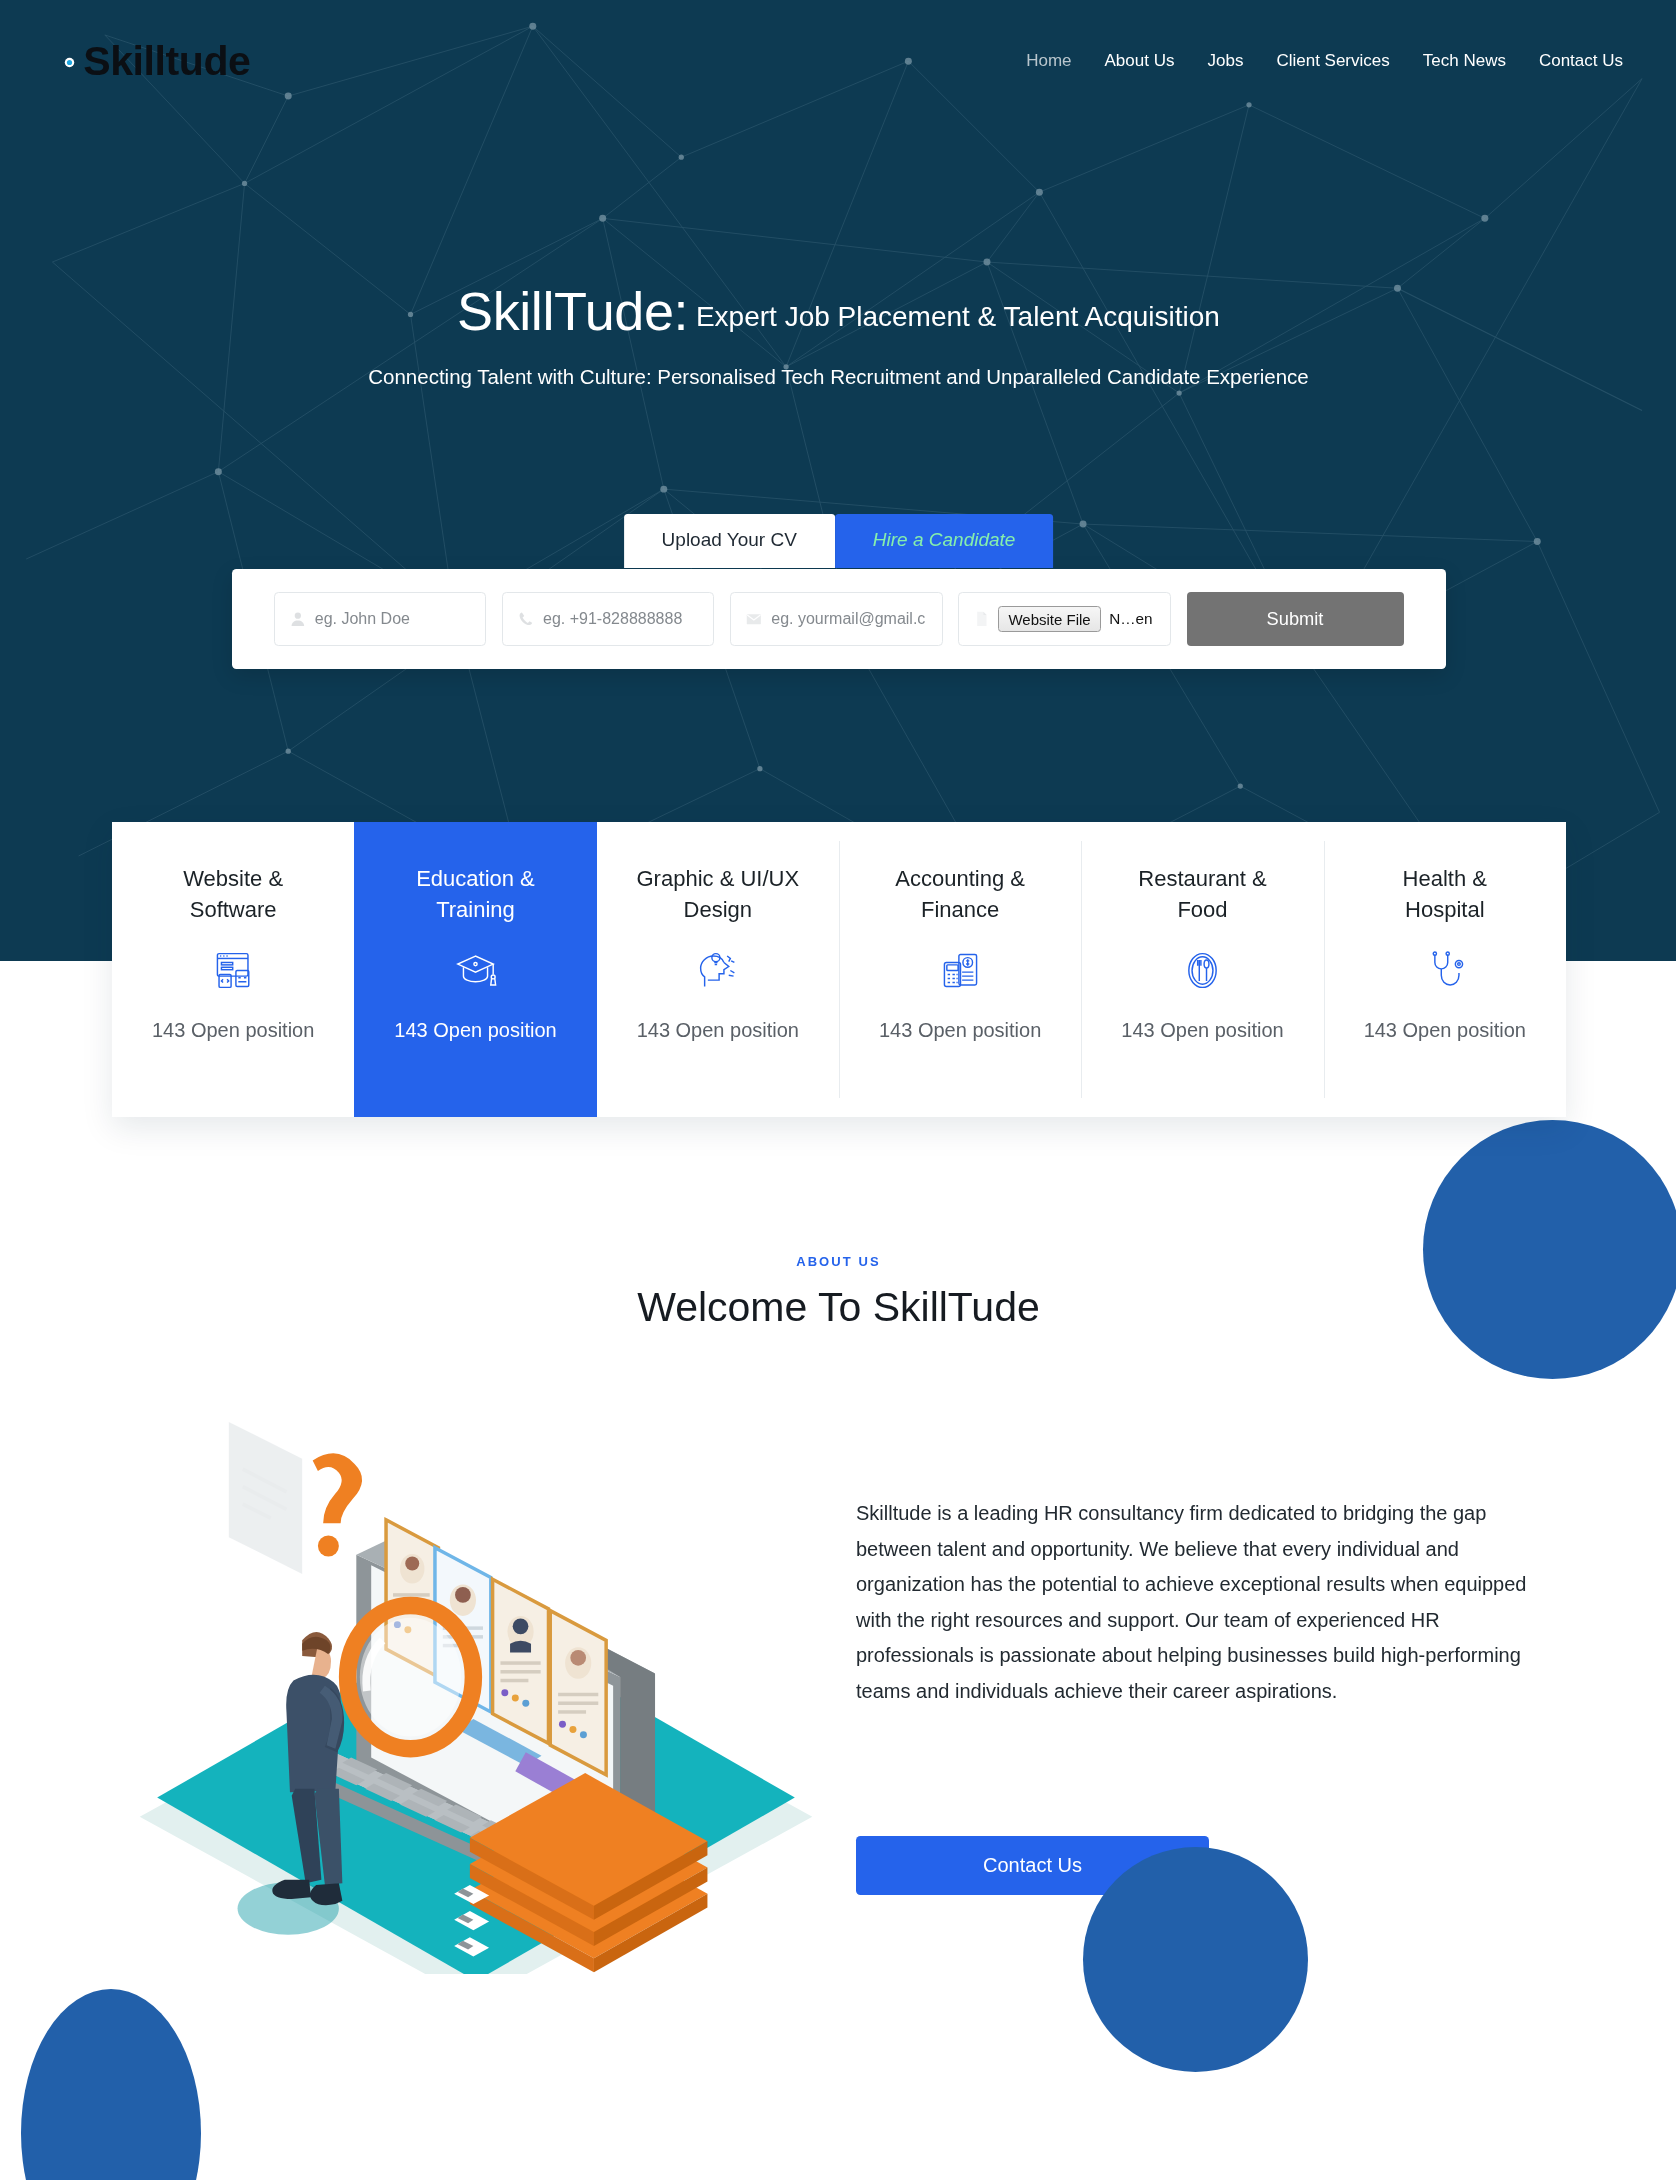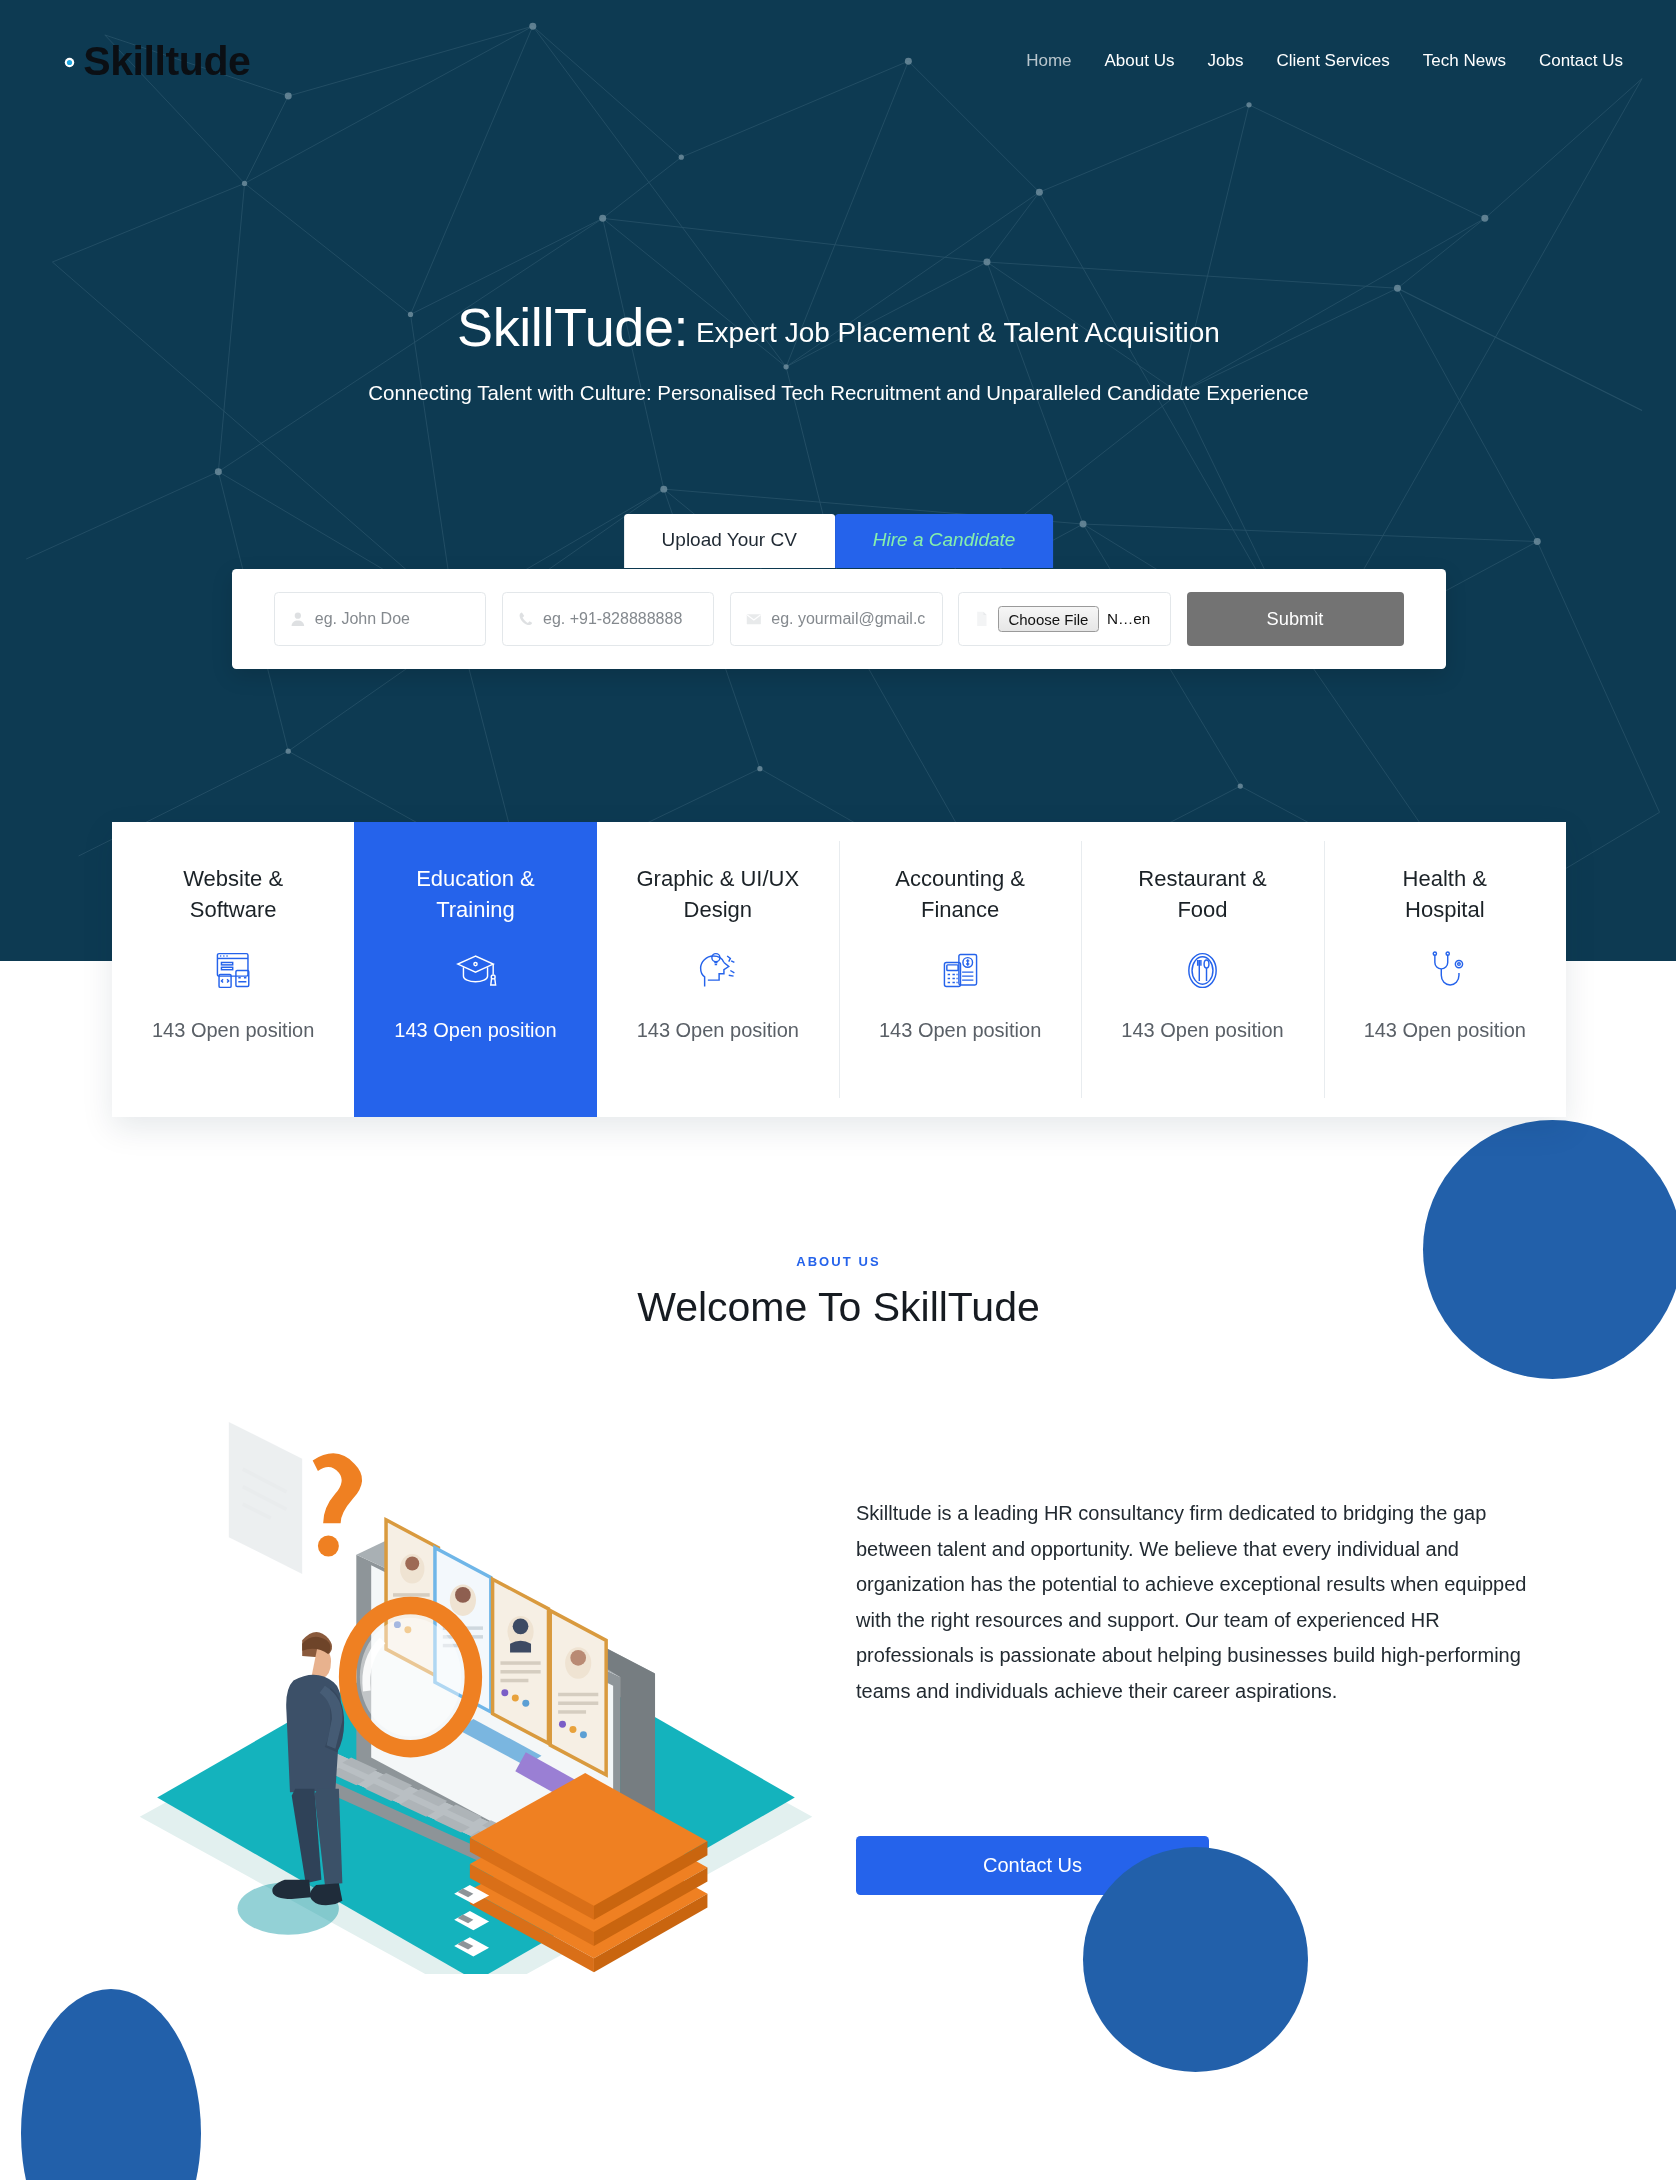--- a/index.html
+++ b/index.html
@@ -46,21 +46,21 @@
   .nav a {
     color: #ffffff;
     font-size: 17px;
     text-decoration: none;
     white-space: nowrap;
   }
   .nav a.is-active { color: #b9c6cd; }
 
   .hero-inner {
     position: absolute;
-    left: 0; top: 16px; width: 1677px;
+    left: 0; top: 0; width: 1677px;
     text-align: center;
     z-index: 5;
   }
   .hero-title {
     margin-top: 284px;
     color: #ffffff;
     line-height: 1;
     white-space: nowrap;
   }
   .hero-title .big {
@@ -382,21 +382,21 @@
     <input type="text" placeholder="eg. yourmail@gmail.c" style="">
   </label>
 
   <div class="field filefield">
     <span class="ico">
       <svg viewBox="0 0 20 20" width="15.7" height="15.7">
           <path d="M4 1h8l4 4v14H4z" fill="#dcdfe2"></path>
           <path d="M12 1l4 4h-4z" fill="#b9bfc4"></path>
         </svg>
     </span>
-    <button type="button" class="choose-btn">Choose File</button>
+    <button type="button" class="choose-btn">Website File</button>
     <span class="file-name">N…en</span>
   </div>
 
   <button type="submit" class="submit-btn">Submit</button>
 </form>
 
 <div class="cards">
 
   <div class="card">
     <div class="card-title">Website &amp; Software</div>

